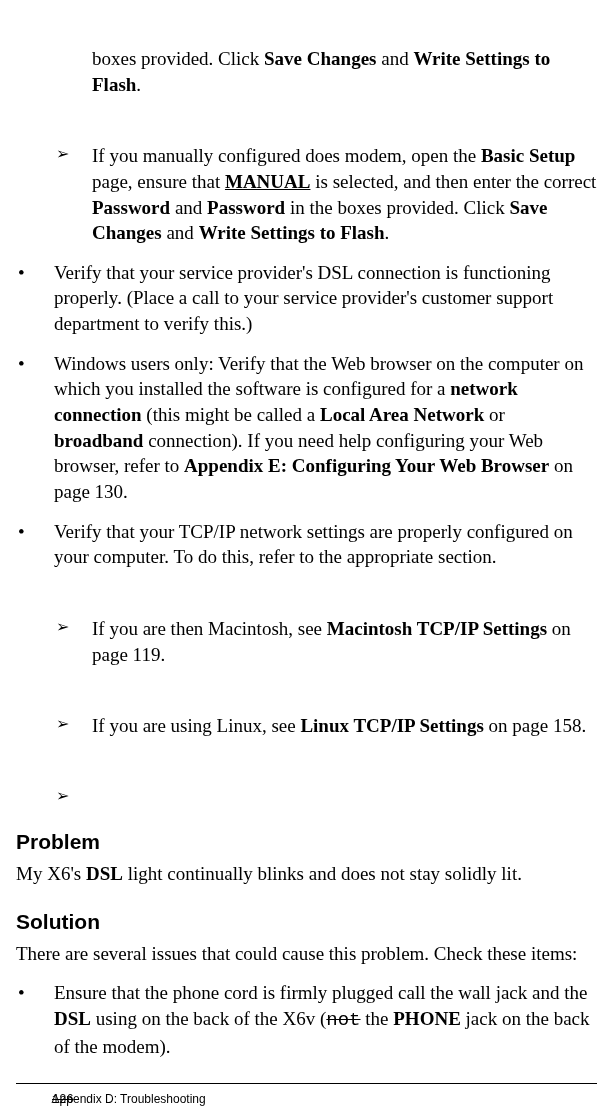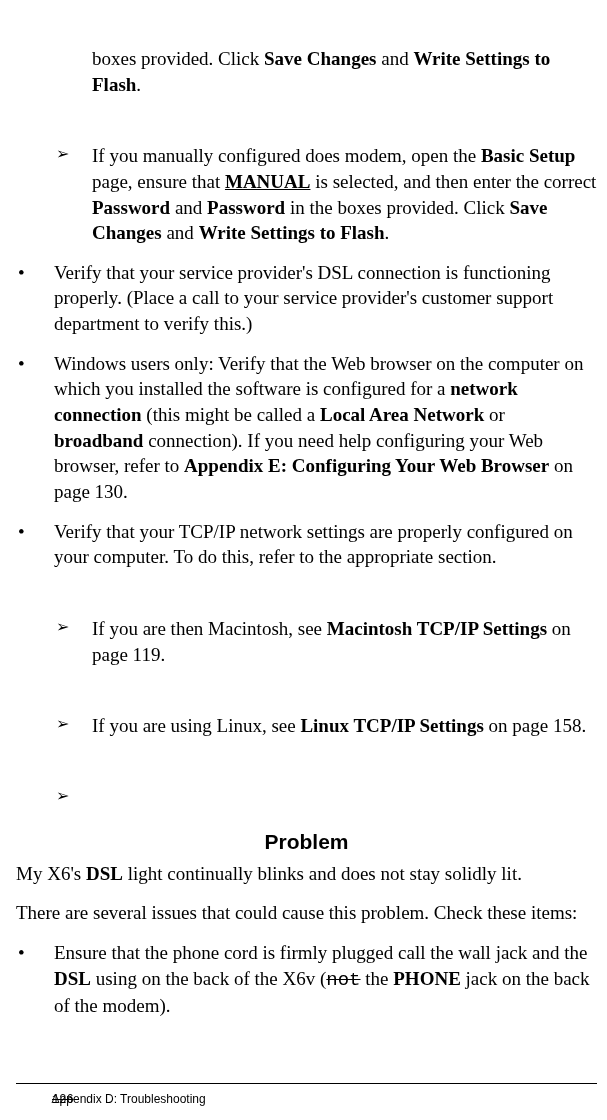--- a/index.html
+++ b/index.html
@@ -43,21 +43,20 @@
     }
     .bullet-text {
       flex: 1;
     }
     .heading {
       font-family: Arial, Helvetica, sans-serif;
       font-weight: bold;
       font-size: 21px;
       margin-top: 22px;
       margin-bottom: 4px;
-      text-align: center;
     }
     .para {
       margin-bottom: 14px;
     }
     .footer-line {
       border-top: 1px solid #000;
       position: absolute;
       bottom: 36px;
       left: 16px;
       right: 10px;
@@ -127,20 +126,21 @@
 
   <div class="bullet-item sub">
     <div class="bullet-marker arrow">➢</div>
   </div>
 
   <div class="heading">Problem</div>
   <div class="para">
     <span>My </span><span style="font-variant:small-caps">X6</span><span>'s </span><b>DSL</b><span> light continually blinks and does not stay solidly lit.</span>
   </div>
 
+  <div class="heading">Solution</div>
   <div class="para">There are several issues that could cause this problem. Check these items:</div>
 
   <div class="bullet-item">
     <div class="bullet-marker dot">•</div>
     <div class="bullet-text">
       <span>Ensure that the phone cord is firmly plugged call the wall jack and the </span><b>DSL</b><span> using on the back of the X6v (</span><span class="strike">not</span><span> the </span><b>PHONE</b><span> jack on the back of the modem).</span>
     </div>
   </div>
 
 </div>

